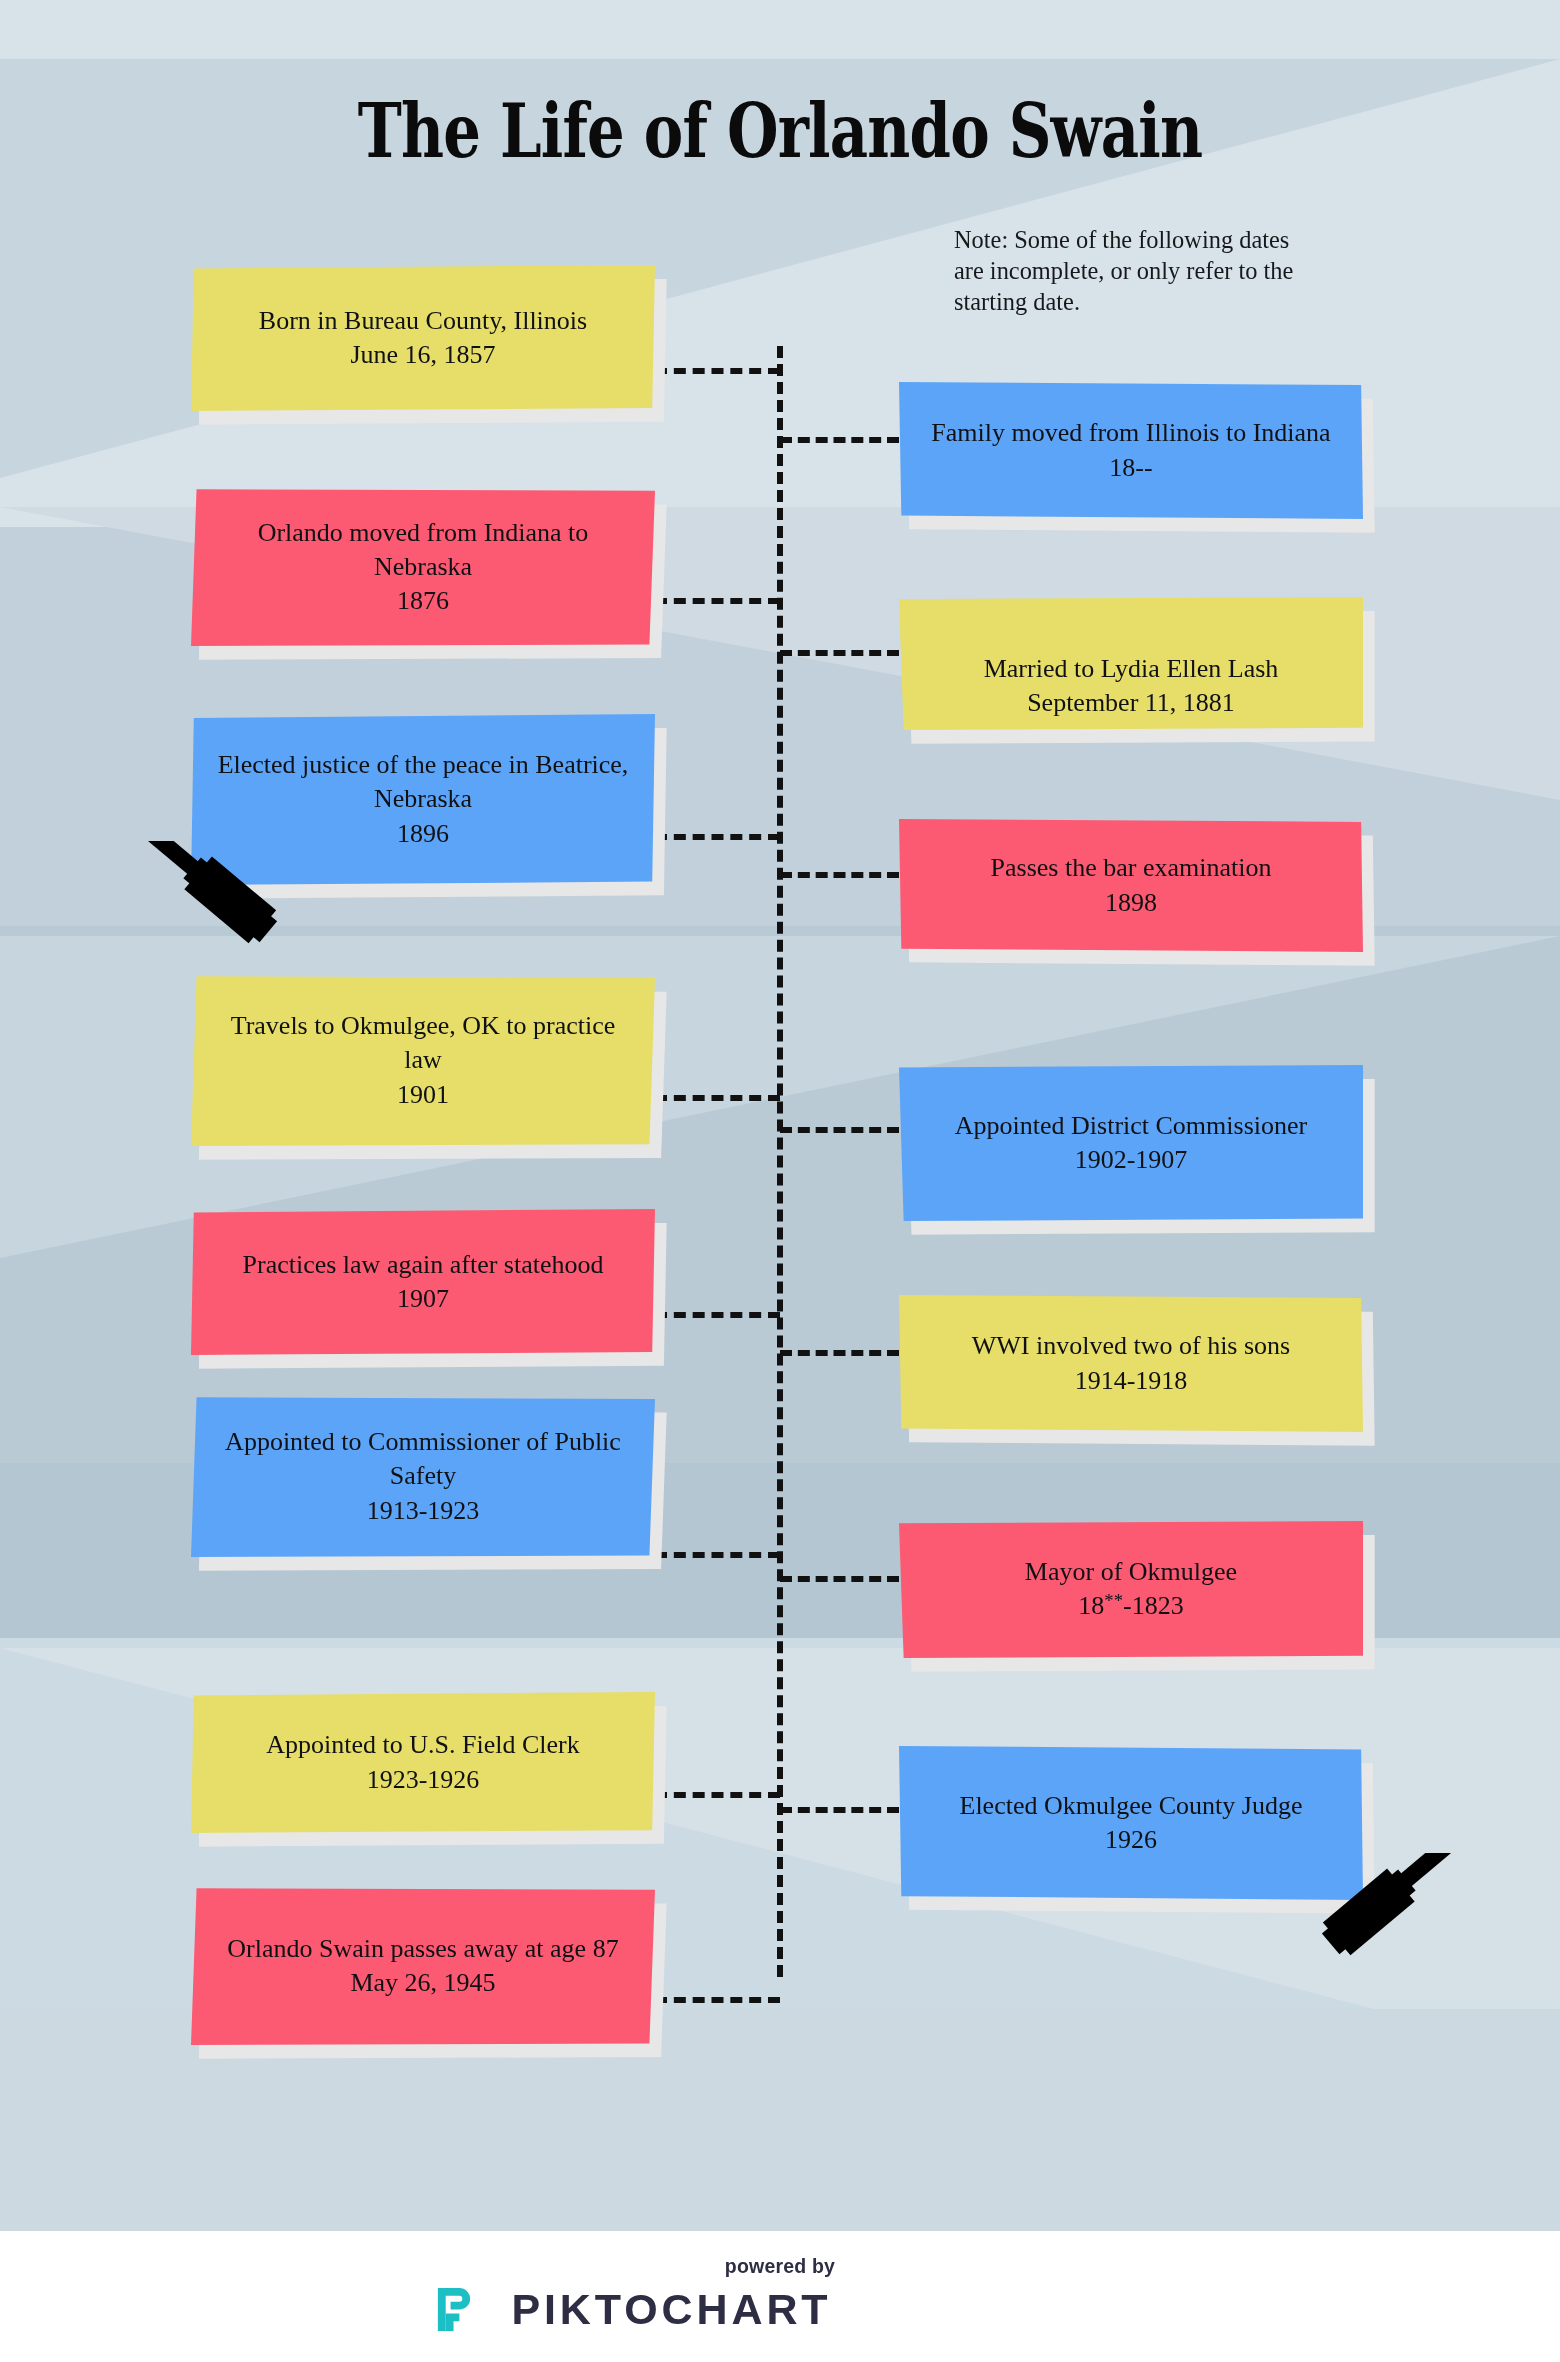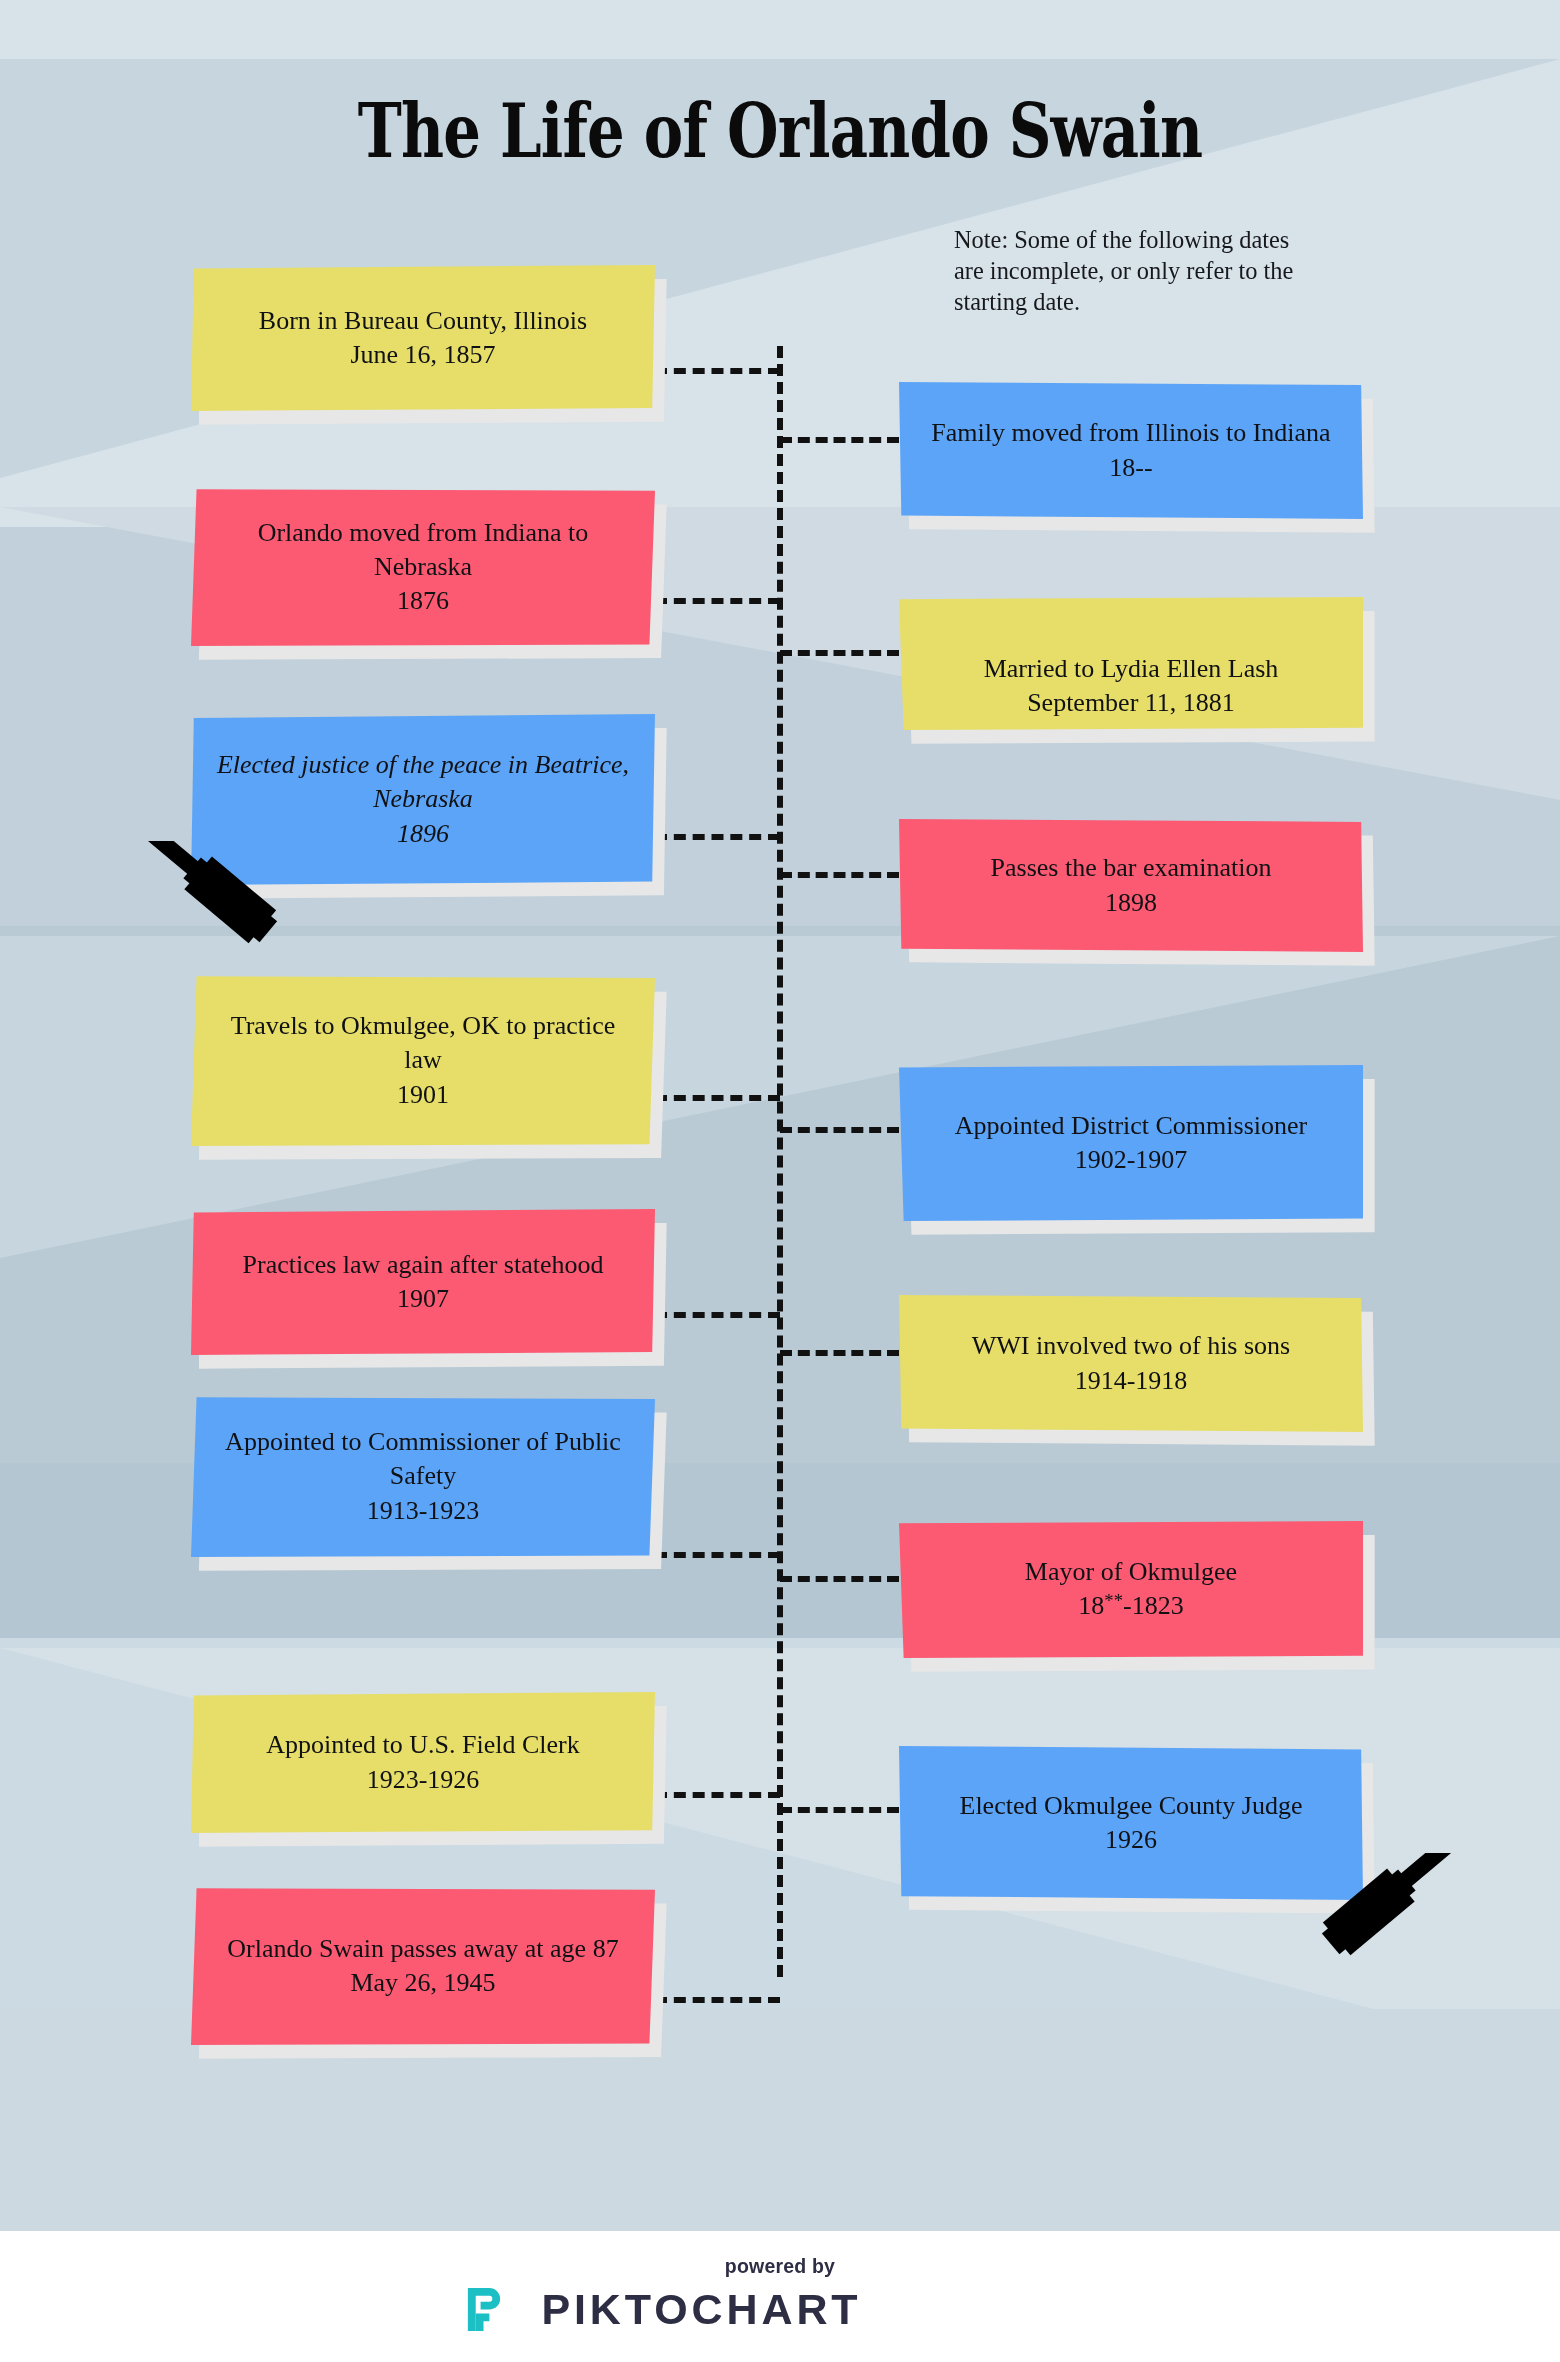--- a/index.html
+++ b/index.html
@@ -96,21 +96,21 @@
   
   .gavel{position:absolute;z-index:6;}
   
   #powered{
     position:absolute;left:0;top:2255px;width:1560px;text-align:center;
     font-family:"Liberation Sans","DejaVu Sans",sans-serif;
     font-weight:bold;font-size:19.5px;color:#2d2d44;letter-spacing:0.2px;
   }
   #brand{
     position:absolute;left:0;top:2284px;width:1264px;
-    display:flex;align-items:center;justify-content:center;gap:34px;padding-left:30px;
+    display:flex;align-items:center;justify-content:center;gap:34px;
   }
   #brand-name{
     font-family:"Liberation Sans","DejaVu Sans",sans-serif;
     font-weight:bold;font-size:43px;letter-spacing:3.9px;color:#2d2d44;
   }
 </style>
 </head>
 <body>
 
 <div id="canvas">
@@ -177,21 +177,21 @@
         </div>
       </div>
       <div class="card yellow sk-d" style="left: 899px; top: 597px; width: 464px; height: 133px; align-items: flex-end;">
         <div class="shadow"></div>
         <div class="face"></div>
         <div class="txt">
           <div>Married to Lydia Ellen Lash</div>
           <div>September 11, 1881</div>
         </div>
       </div>
-      <div class="card blue sk-a" style="left: 191px; top: 714px; width: 464px; height: 171px; font-style: italic;">
+      <div class="card blue sk-a" style="left: 191px; top: 714px; width: 464px; height: 171px;">
         <div class="shadow"></div>
         <div class="face"></div>
         <div class="txt">
           <div>Elected justice of the peace in Beatrice, Nebraska</div>
           <div>1896</div>
         </div>
       </div>
       <div class="card red sk-b" style="left: 899px; top: 819px; width: 464px; height: 133px;">
         <div class="shadow"></div>
         <div class="face"></div>

